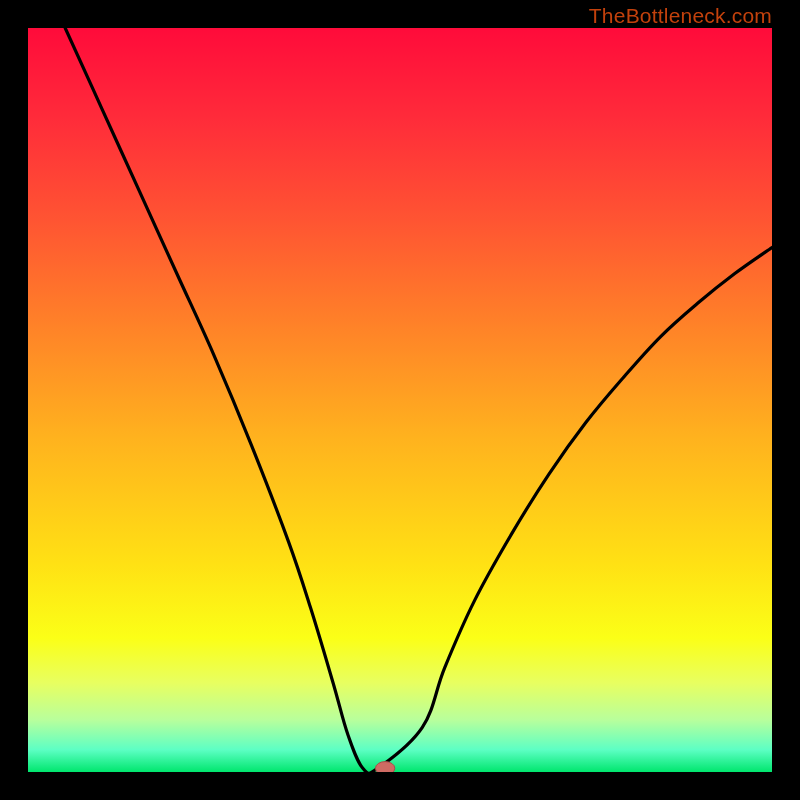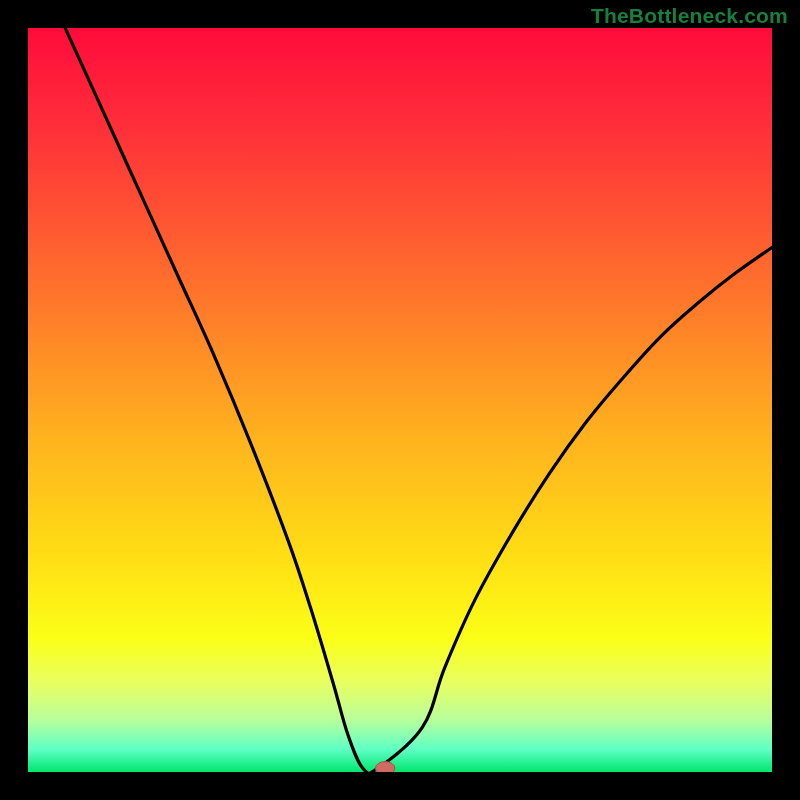--- a/index.html
+++ b/index.html
@@ -36,24 +36,24 @@
       #fbff17 82%,
       #e8ff60 88%,
       #b8ff9c 93%,
       #5dffc4 97%,
       #00e66e 100%
     );
   }
   .watermark {
     position: absolute;
     top: 4px;
-    right: 12px;
-    color: #15803d;
+    right: 28px;
+    color: #c2410c;
     font-size: 21px;
-    font-weight: 700;
+    font-weight: 400;
     letter-spacing: 0.2px;
     user-select: none;
   }
   svg.curve {
     position: absolute;
     top: 0;
     left: 0;
     width: 744px;
     height: 744px;
   }

